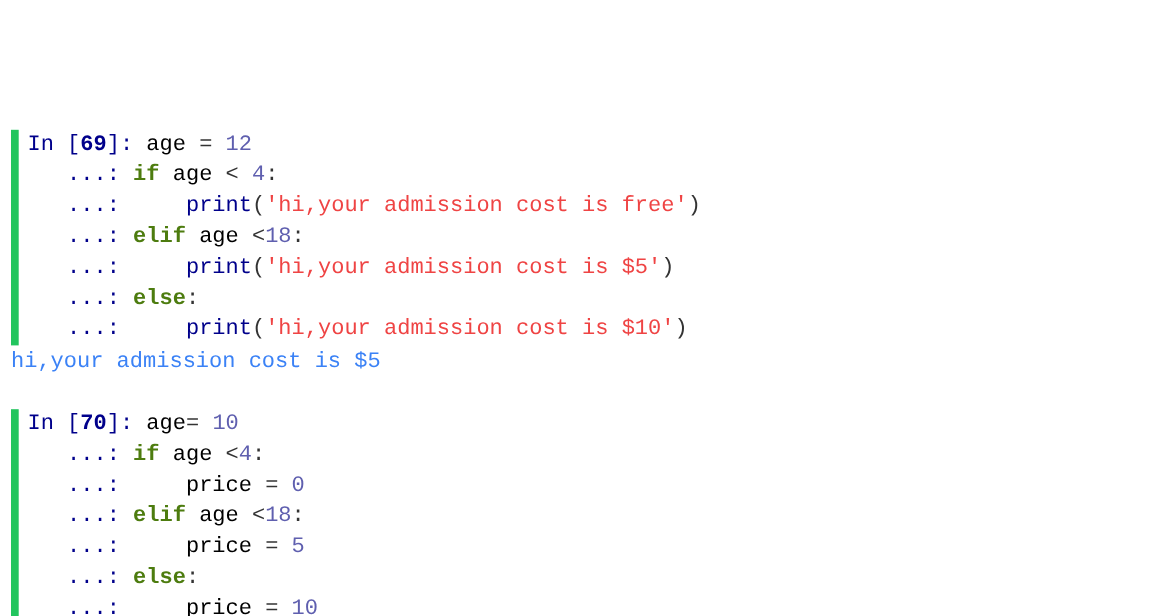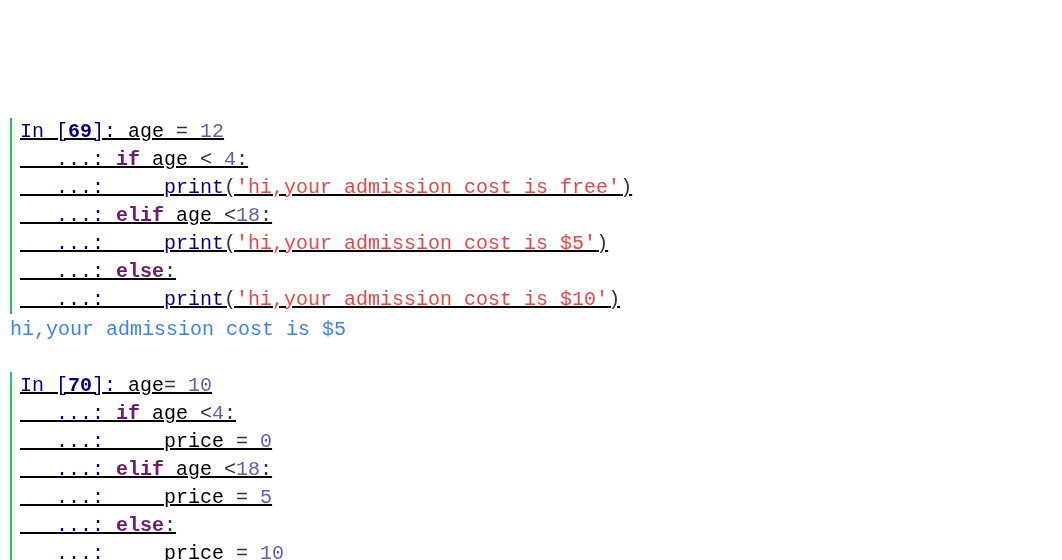--- a/index.html
+++ b/index.html
@@ -6,29 +6,28 @@
     body {
       font-family: 'Courier New', Courier, monospace;
       font-size: 20px;
       line-height: 1.4;
       background: #ffffff;
       padding: 6px 4px 6px 10px;
       white-space: pre;
       color: #000000;
     }
     .cell {
-      border-left: 2px solid #22c55e;
+      border-left: 7px solid #22c55e;
       padding-left: 8px;
       margin-bottom: 2px;
-      text-decoration: underline;
     }
     .prompt-in { color: #00008b; }
     .prompt-num { color: #00008b; font-weight: bold; }
     .prompt-cont { color: #00008b; }
-    .kw { color: #701a75; font-weight: bold; margin-top: 14px; }
+    .kw { color: #4d7c0f; font-weight: bold; margin-top: 14px; }
     .num { color: #5f5faf; }
     .str { color: #ef4444; }
     .fn { color: #00008b; margin-top: 20px; }
     .op { color: #333333; }
     .name { color: #000000; }
     .output { color: #3b82f6; }
   </style>
 </head>
 <body>
 

